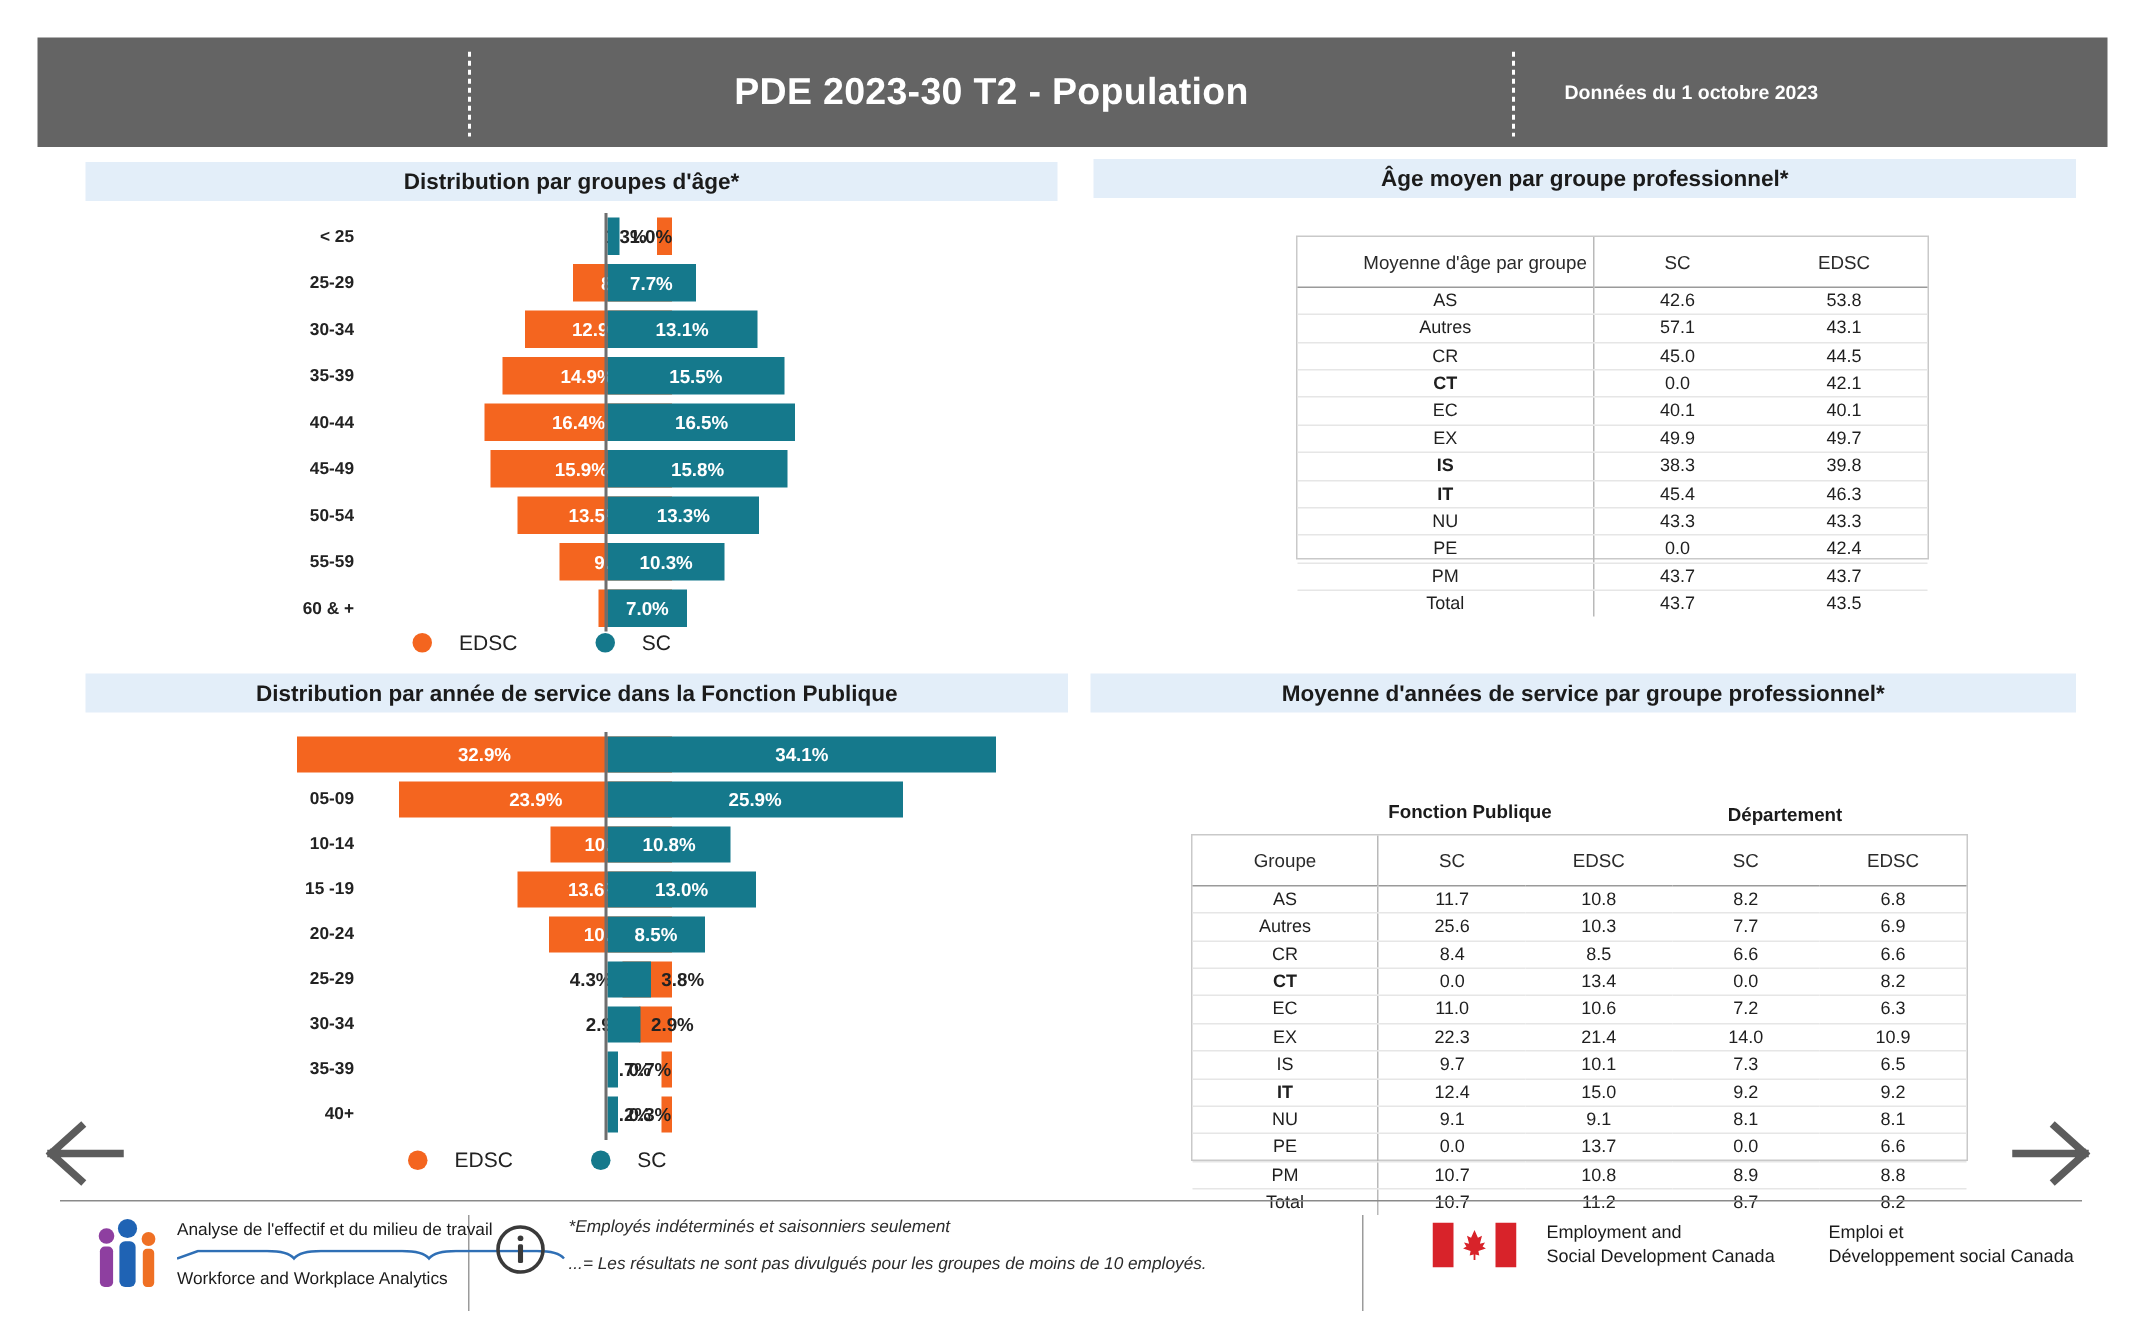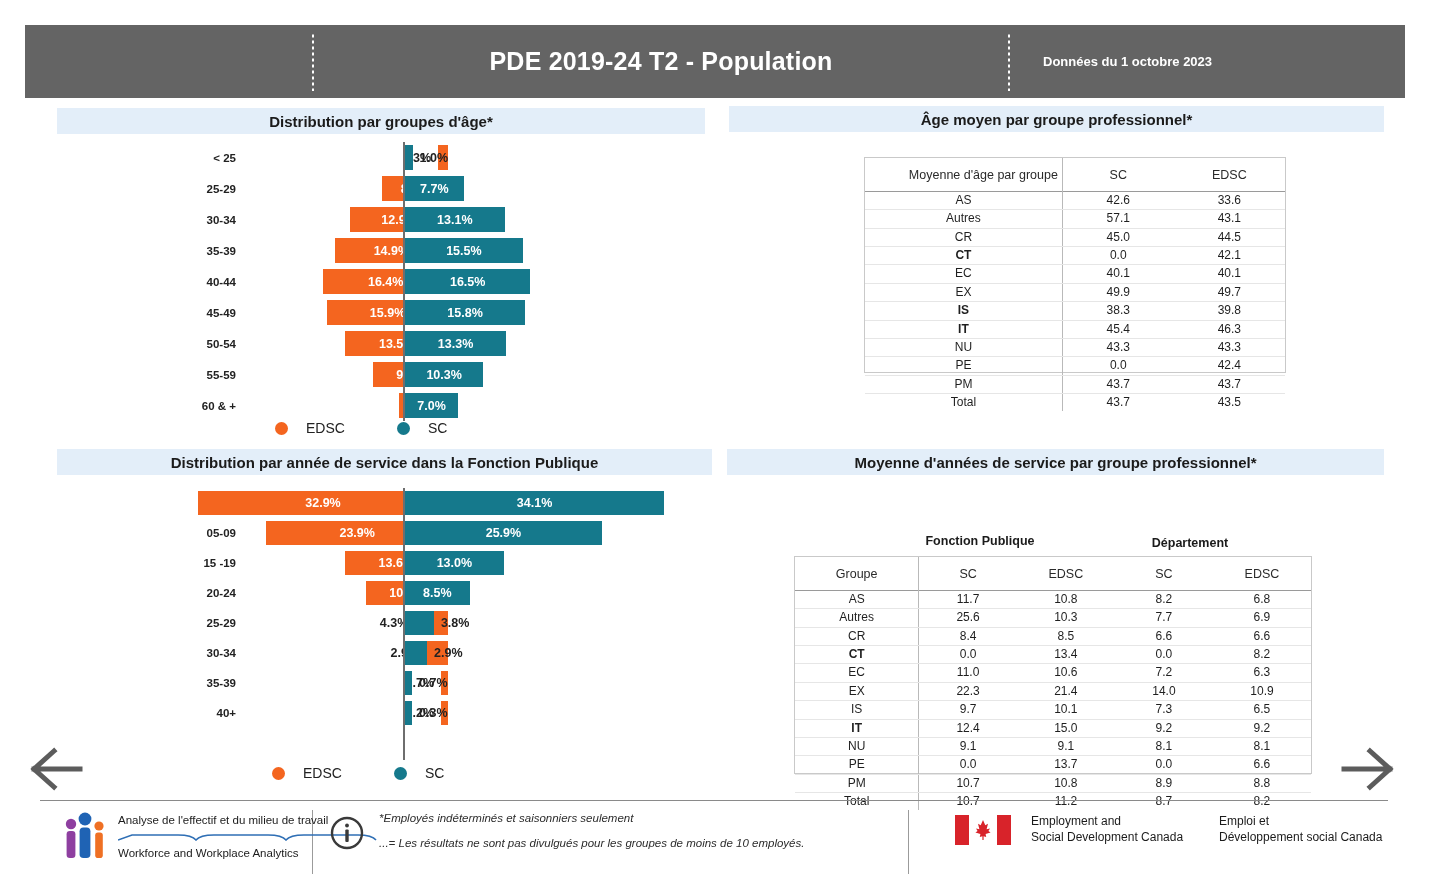--- a/index.html
+++ b/index.html
@@ -166,21 +166,21 @@
 </style>
 </head>
 <body>
 
 <div class="page">
 
   <div class="header">
     <div class="header-left"></div>
     <div class="header-divider"></div>
     <div class="header-title-wrap">
-      <div class="header-title">PDE 2019-24 T2 - Population</div>
+      <div class="header-title">PDE 2023-30 T2 - Population</div>
     </div>
     <div class="header-divider"></div>
     <div class="header-date-wrap">
       <div class="header-date">Données du 1 octobre 2023</div>
     </div>
   </div>
 
   <div class="panel-title" id="title-age">Distribution par groupes d'âge*</div>
   <div class="panel-title" id="title-avgage">Âge moyen par groupe professionnel*</div>
   <div class="panel-title" id="title-service">Distribution par année de service dans la Fonction Publique</div>
@@ -332,20 +332,33 @@
       <div class="pyr-row">
         <div class="pyr-label">05-09</div>
         <div class="pyr-half left">
           <div class="bar left" style="width: 181.64px;">
             <span class="bar-val">23.9%</span>
           </div>
         </div>
         <div class="pyr-half right">
           <div class="bar right" style="width: 196.84px;">
             <span class="bar-val">25.9%</span>
+          </div>
+        </div>
+      </div>
+      <div class="pyr-row">
+        <div class="pyr-label">10-14</div>
+        <div class="pyr-half left">
+          <div class="bar left" style="width: 81.32px;">
+            <span class="bar-val">10.7%</span>
+          </div>
+        </div>
+        <div class="pyr-half right">
+          <div class="bar right" style="width: 82.08px;">
+            <span class="bar-val">10.8%</span>
           </div>
         </div>
       </div>
       <div class="pyr-row">
         <div class="pyr-label">15 -19</div>
         <div class="pyr-half left">
           <div class="bar left" style="width: 103.36px;">
             <span class="bar-val">13.6%</span>
           </div>
         </div>
@@ -429,21 +442,21 @@
           <tr>
             <th class="lead" style="width: 47%;">Moyenne d'âge par groupe</th>
             <th class="sep" style="width: 26.5%;">SC</th>
             <th style="width: 26.5%;">EDSC</th>
           </tr>
         </thead>
       <tbody>
           <tr class="">
             <td class="grp">AS</td>
             <td class="sep">42.6</td>
-            <td>33.6</td>
+            <td>53.8</td>
           </tr>
           <tr class="">
             <td class="grp">Autres</td>
             <td class="sep">57.1</td>
             <td>43.1</td>
           </tr>
           <tr class="">
             <td class="grp">CR</td>
             <td class="sep">45.0</td>
             <td>44.5</td>

